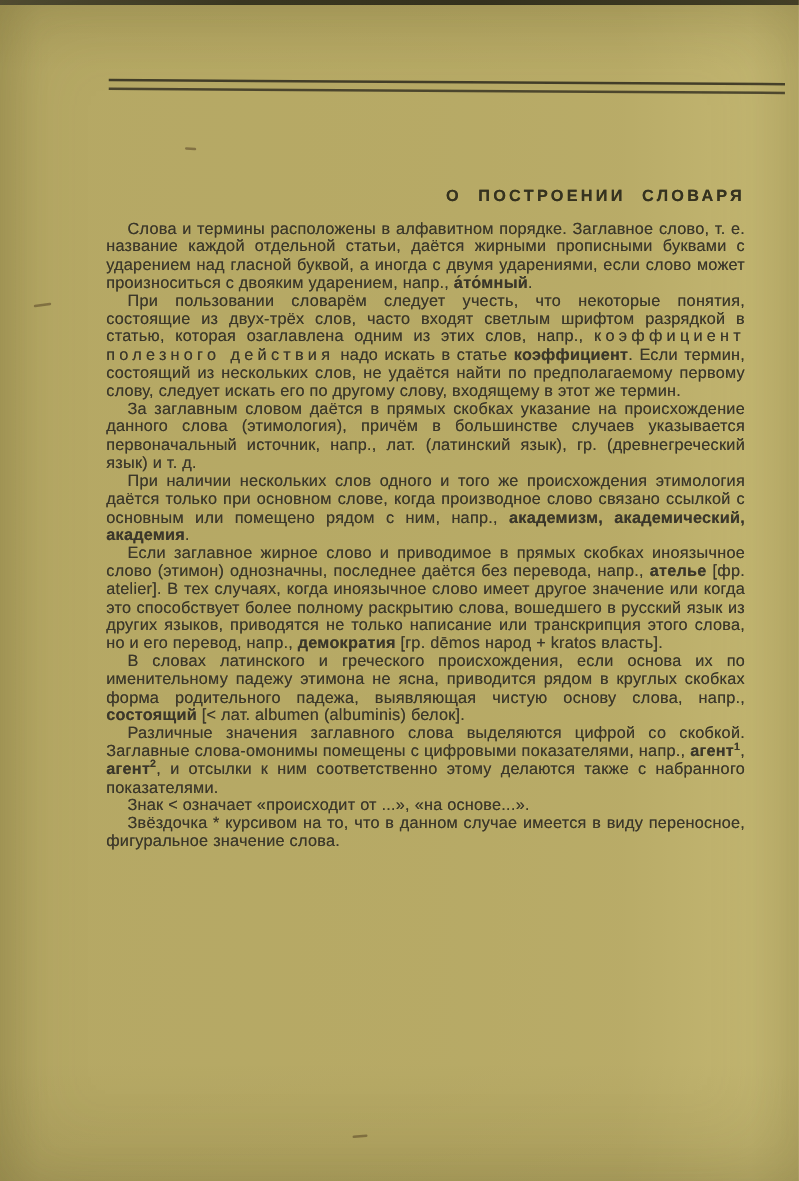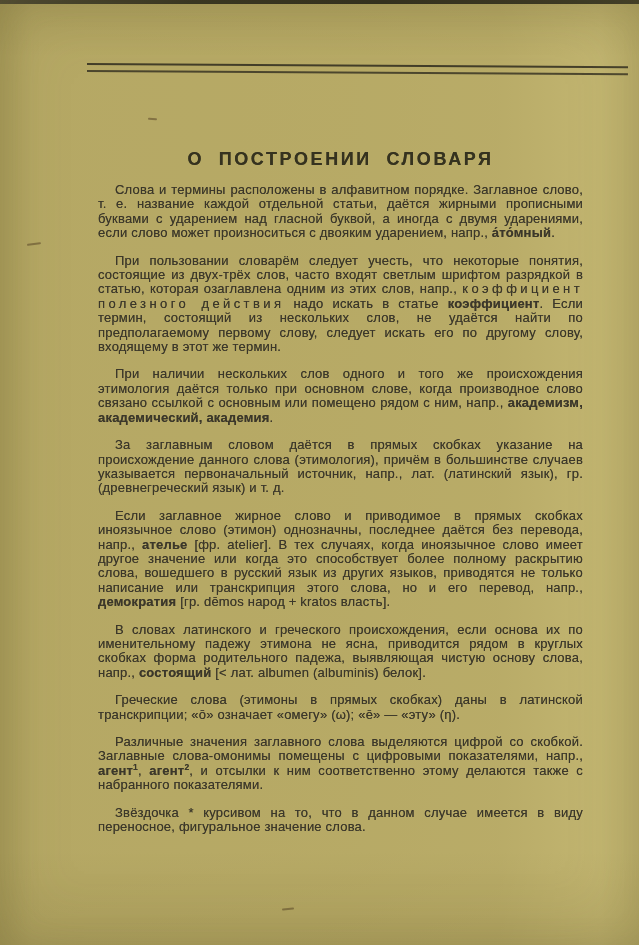--- a/index.html
+++ b/index.html
@@ -31,28 +31,28 @@
   .speck-1{top:243px;left:27px;width:14px;height:2px;transform:rotate(-8deg);}
   .speck-2{top:118px;left:148px;width:9px;height:2px;transform:rotate(4deg);}
   .speck-3{top:908px;left:282px;width:12px;height:1.5px;transform:rotate(-5deg);}
 
   .page-body{
     position:absolute;left:85px;top:149px;width:511px;
     color:#3b372a;
   }
   .title{
     margin:0 0 12px 0;
-    text-align:center;
-    font-size:18px;font-weight:700;
+    text-align:right;
+    font-size:13px;font-weight:700;
     letter-spacing:2.6px;word-spacing:7px;
     color:#35321f;
     text-shadow:0 0 .5px rgba(53,50,31,.8);
   }
   .paragraphs p{
-    margin:13px;
+    margin:0;
     text-align:justify;
     text-indent:17px;
     font-size:13px;line-height:14.4px;
     letter-spacing:.2px;
     text-shadow:0 0 .45px rgba(59,55,42,.72);
     hyphens:auto;
   }
   .paragraphs .b{font-weight:700;}
   .paragraphs .sp{letter-spacing:3.4px;}
   .paragraphs sup{font-size:8.5px;font-weight:700;line-height:0;vertical-align:super;}
@@ -65,21 +65,21 @@
 <div class="speck speck-1"></div>
 <div class="speck speck-2"></div>
 <div class="speck speck-3"></div>
 <div class="vignette"></div>
 
 <div class="page-body">
   <h1 class="title">О ПОСТРОЕНИИ СЛОВАРЯ</h1>
   <div class="paragraphs">
       <p><span>Слова и термины расположены в алфавитном порядке. Заглавное слово, т. е. название каждой отдельной статьи, даётся жирными прописными буквами с ударением над гласной буквой, а иногда с двумя ударениями, если слово может произноситься с двояким ударением, напр., </span><span class="b">а́то́мный</span><span>.</span></p>
       <p><span>При пользовании словарём следует учесть, что некоторые понятия, состоящие из двух-трёх слов, часто входят светлым шрифтом разрядкой в статью, которая озаглавлена одним из этих слов, напр., </span><span class="sp">коэффициент полезного действия</span><span> надо искать в статье </span><span class="b">коэффициент</span><span>. Если термин, состоящий из нескольких слов, не удаётся найти по предполагаемому первому слову, следует искать его по другому слову, входящему в этот же термин.</span></p>
+      <p><span>За заглавным словом даётся в прямых скобках указание на происхождение данного слова (этимология), причём в большинстве случаев указывается первоначальный источник, напр., лат. (латинский язык), гр. (древнегреческий язык) и т. д.</span></p>
       <p><span>При наличии нескольких слов одного и того же происхождения этимология даётся только при основном слове, когда производное слово связано ссылкой с основным или помещено рядом с ним, напр., </span><span class="b">академизм, академический, академия</span><span>.</span></p>
-      <p><span>За заглавным словом даётся в прямых скобках указание на происхождение данного слова (этимология), причём в большинстве случаев указывается первоначальный источник, напр., лат. (латинский язык), гр. (древнегреческий язык) и т. д.</span></p>
       <p><span>Если заглавное жирное слово и приводимое в прямых скобках иноязычное слово (этимон) однозначны, последнее даётся без перевода, напр., </span><span class="b">ателье</span><span> [фр. atelier]. В тех случаях, когда иноязычное слово имеет другое значение или когда это способствует более полному раскрытию слова, вошедшего в русский язык из других языков, приводятся не только написание или транскрипция этого слова, но и его перевод, напр., </span><span class="b">демократия</span><span> [гр. dēmos народ + kratos власть].</span></p>
       <p><span>В словах латинского и греческого происхождения, если основа их по именительному падежу этимона не ясна, приводится рядом в круглых скобках форма родительного падежа, выявляющая чистую основу слова, напр., </span><span class="b">состоящий</span><span> [&lt; лат. albumen (albuminis) белок].</span></p>
-      <p><span>Греческие слова (этимоны в прямых скобках) даны в латинской транскрипции; «ō» означает «омегу» (ω); «ē» — «эту» (η).</span></p>
       <p><span>Различные значения заглавного слова выделяются цифрой со скобкой. Заглавные слова-омонимы помещены с цифровыми показателями, напр., </span><span class="b">агент</span><sup>1</sup><span>, </span><span class="b">агент</span><sup>2</sup><span>, и отсылки к ним соответственно этому делаются также с набранного показателями.</span></p>
+      <p><span>Знак &lt; означает «происходит от ...», «на основе...».</span></p>
       <p><span>Звёздочка * курсивом на то, что в данном случае имеется в виду переносное, фигуральное значение слова.</span></p>
     </div>
 </div>
 
 </body></html>

